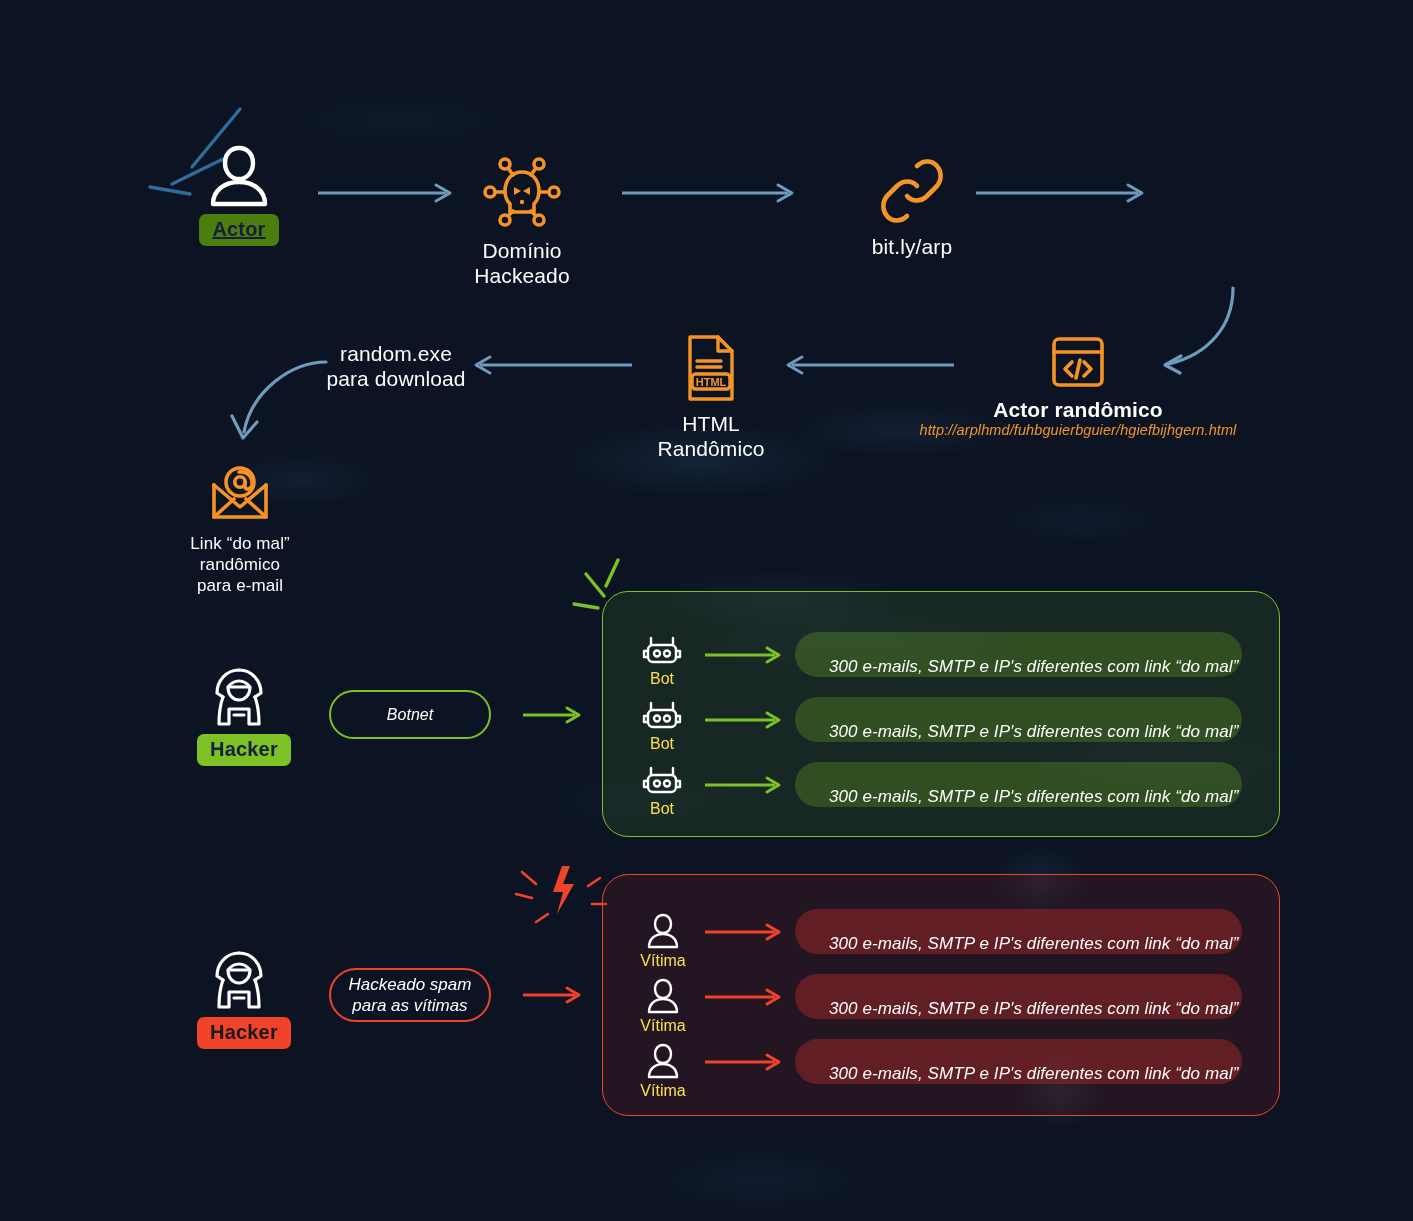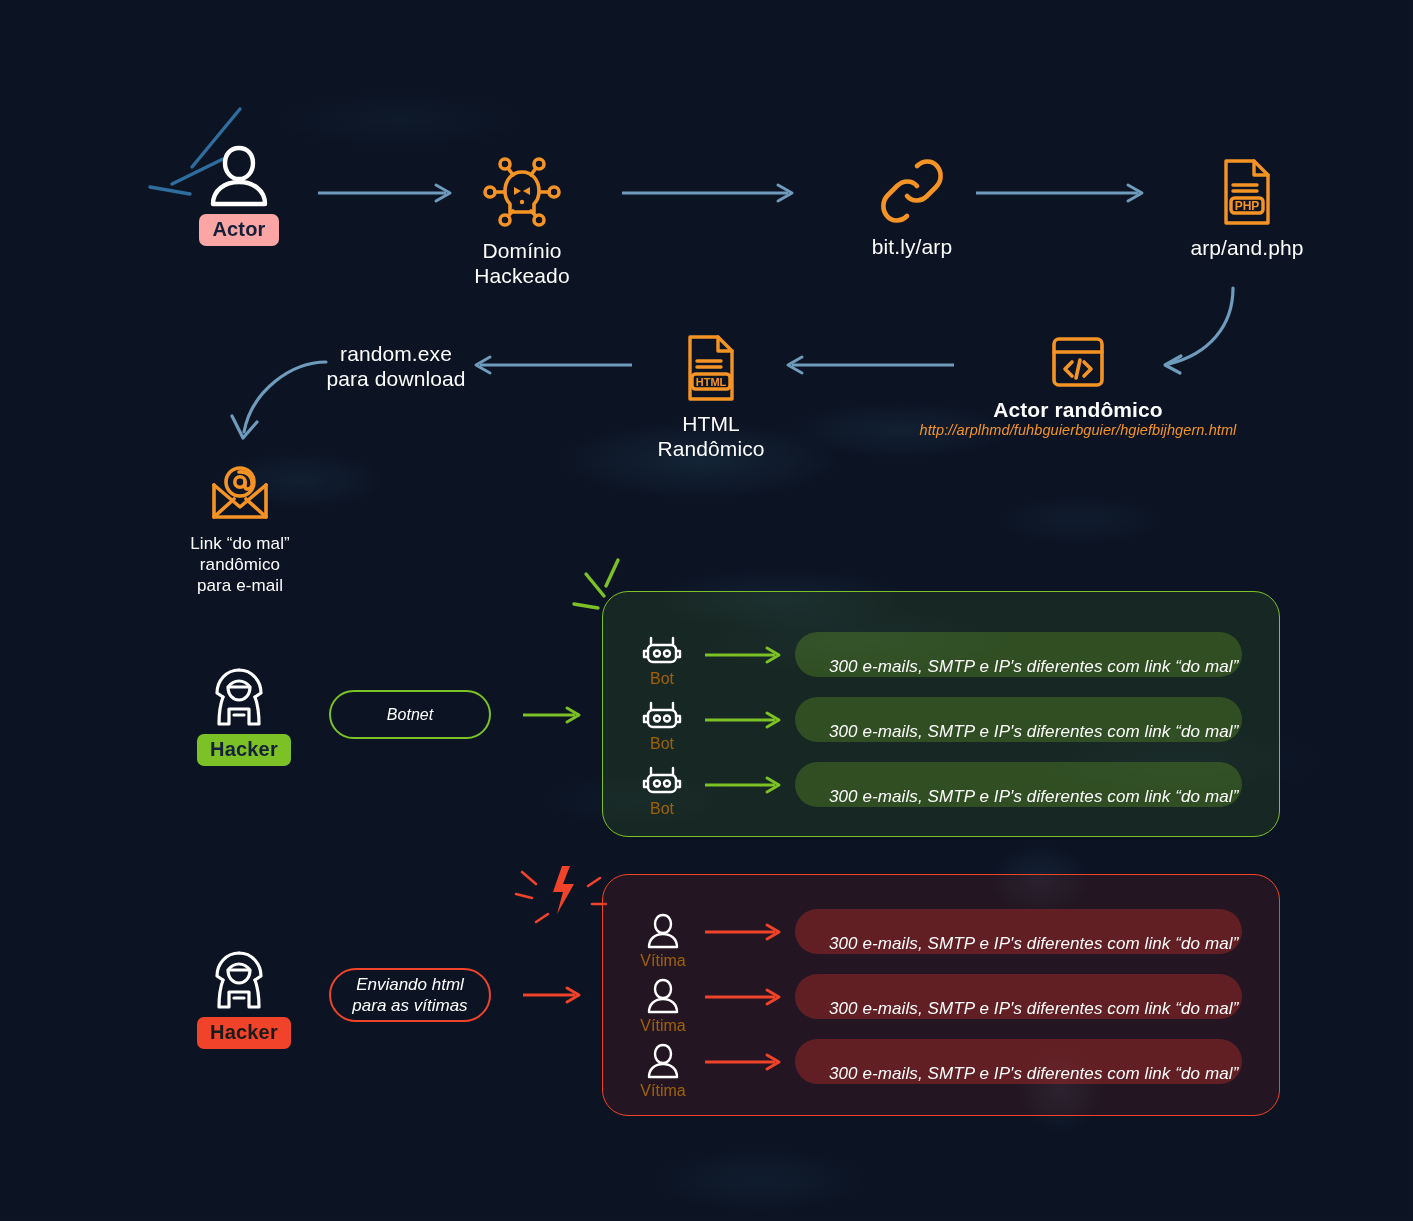--- a/index.html
+++ b/index.html
@@ -92,21 +92,21 @@
     padding-left: 34px;
     color: #fff;
     font-style: italic;
     font-size: 17px;
     letter-spacing: .1px;
   }
 
   .panel { border-radius: 26px; border: 1.6px solid; position: absolute; }
 
   .row-label {
-    color: #a16207;
+    color: #fde047;
     font-size: 16px;
     text-align: center;
     line-height: 18px;
   }
 
   svg { display: block; overflow: visible; }
 </style>
 </head>
 <body>
 
@@ -126,21 +126,21 @@
   </div>
 
   <div class="node" style="left:198px; top:142px; width:82px;">
     <div style="display:flex;justify-content:center;">
       <svg width="60" height="66" viewBox="0 0 60 66">
         <path d="M30 6c9 0 14 7 14 15 0 9-6 16-14 16s-14-7-14-16C16 13 21 6 30 6z" fill="none" stroke="#fff" stroke-width="4.4" stroke-linejoin="round"></path>
         <path d="M4 62c0-14 12-22 26-22s26 8 26 22z" fill="none" stroke="#fff" stroke-width="4.4" stroke-linejoin="round"></path>
       </svg>
     </div>
     <div style="text-align:center; margin-top:6px;">
-      <span class="badge" style="background:#fca5a5;">Actor</span>
+      <span class="badge" style="background:#4d7c0f;text-decoration:underline;">Actor</span>
     </div>
   </div>
 
   <div class="node" style="left:318px; top:183px;">
     <svg width="136" height="20" viewBox="0 0 136 20">
       <line x1="0" y1="10" x2="128" y2="10" stroke="#6f9bbd" stroke-width="3"></line>
       <polyline points="118,2 132,10 118,18" fill="none" stroke="#6f9bbd" stroke-width="3" stroke-linecap="round" stroke-linejoin="round"></polyline>
     </svg>
   </div>
 
@@ -194,36 +194,20 @@
     </div>
   </div>
 
   <div class="node" style="left:976px; top:183px;">
     <svg width="170" height="20" viewBox="0 0 170 20">
       <line x1="0" y1="10" x2="162" y2="10" stroke="#6f9bbd" stroke-width="3"></line>
       <polyline points="152,2 166,10 152,18" fill="none" stroke="#6f9bbd" stroke-width="3" stroke-linecap="round" stroke-linejoin="round"></polyline>
     </svg>
   </div>
 
-  <div class="node" style="left:1152px; top:157px; width:190px;">
-    <div style="display:flex;justify-content:center;">
-      <svg width="62" height="70" viewBox="0 0 62 70">
-        <g fill="none" stroke="#f59425" stroke-width="3.4" stroke-linejoin="round" stroke-linecap="round">
-          <path d="M10 4h28l14 14v48H10z"></path>
-          <path d="M38 4v14h14"></path>
-          <path d="M17 28h24M17 34h24"></path>
-          <rect x="15" y="41" width="32" height="15" rx="3.5"></rect>
-        </g>
-        <text x="31" y="53" font-family="Liberation Sans, sans-serif" font-size="12" font-weight="bold" fill="#f59425" text-anchor="middle">PHP</text>
-      </svg>
-    </div>
-    <div class="cap" style="margin-top:8px;">
-      <span>arp/and.php</span>
-    </div>
-  </div>
 
   <div class="node" style="left:1155px; top:280px;">
     <svg width="110" height="100" viewBox="0 0 110 100">
       <path d="M78 8C78 46 54 74 14 84" fill="none" stroke="#6f9bbd" stroke-width="3.2" stroke-linecap="round"></path>
       <polyline points="26,76 10,85 25,93" fill="none" stroke="#6f9bbd" stroke-width="3.2" stroke-linecap="round" stroke-linejoin="round"></polyline>
     </svg>
   </div>
 
   <div class="node" style="left:900px; top:335px; width:356px;">
     <div style="display:flex;justify-content:center;">
@@ -460,21 +444,21 @@
         </g>
       </svg>
     </div>
     <div style="text-align:center; margin-top:7px;">
       <span class="badge" style="background:#f0432a; color:#1a1a1a;">Hacker</span>
     </div>
   </div>
 
   <div class="node pill-outline" style="left:329px; top:968px; width:162px; height:54px; border-color:#f0432a;
               font-size:17px; line-height:21px; flex-direction:column;">
-    <span>Enviando html</span>
+    <span>Hackeado spam</span>
     <span>para as vítimas</span>
   </div>
 
   <div class="node" style="left:523px; top:985px;">
     <svg width="60" height="20" viewBox="0 0 60 20">
       <line x1="0" y1="10" x2="52" y2="10" stroke="#f0432a" stroke-width="3"></line>
       <polyline points="44,3 56,10 44,17" fill="none" stroke="#f0432a" stroke-width="3" stroke-linecap="round" stroke-linejoin="round"></polyline>
     </svg>
   </div>
 

